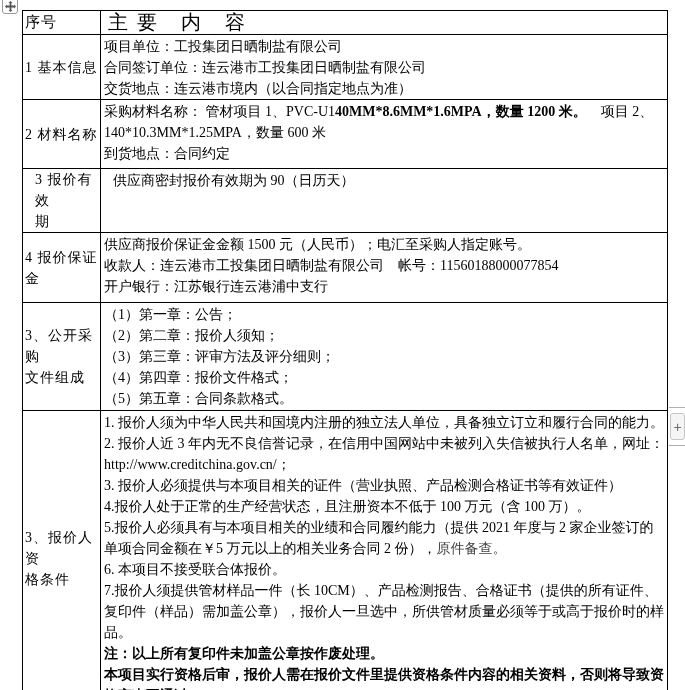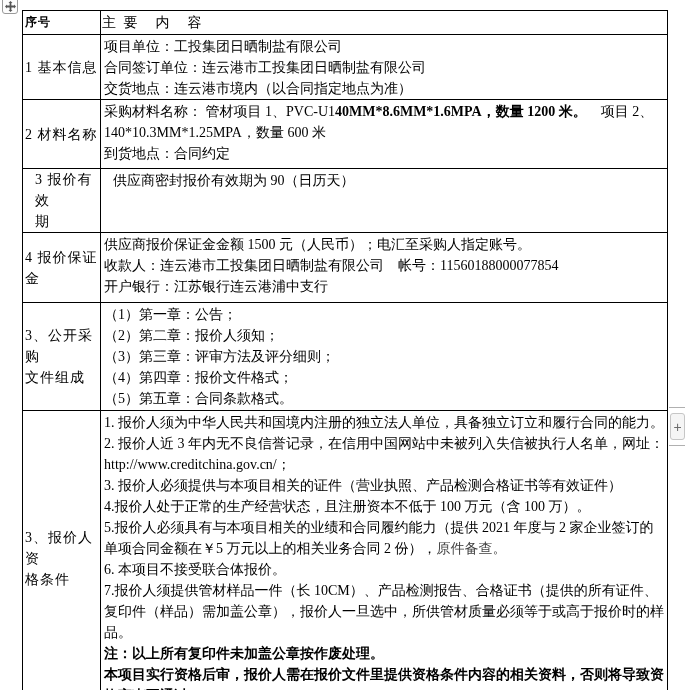--- a/index.html
+++ b/index.html
@@ -45,22 +45,22 @@
   }
   tr.h-header td { height:24px; }
   tr.h-r1 td { height:64px; }
   tr.h-r2 td { height:69px;margin-top:44px; }
   tr.h-r3 td { height:44px;padding-left:12px; }
   tr.h-r4 td { height:70px; }
   tr.h-r5 td { height:108px; }
   tr.h-r6 td { height:273px; }
   tr.h-r7 td { height:25px; }
 
-  .hdr-seq { font-size:12px; letter-spacing:3px;font-weight:bold; }
-  .hdr-main { font-size:14px; letter-spacing:2px; vertical-align:middle; padding-left:1px; }
+  .hdr-seq { font-size:15px; letter-spacing:3px; }
+  .hdr-main { font-size:20px; letter-spacing:2px; vertical-align:middle; padding-left:7px; }
 
   .bold { font-weight:bold; }
   .red { color:#404040; }
   .url { color:#000000; cursor:pointer; font-family:"Liberation Serif","DejaVu Serif",serif; }
   .mid { vertical-align:middle;margin-top:20px; }
 
   
   .plus-gadget { position:absolute; left:669px; top:407px; width:16px; }
   .plus-gadget .tick { width:16px; height:1px; background:#b0b0b0; }
   .plus-btn {

